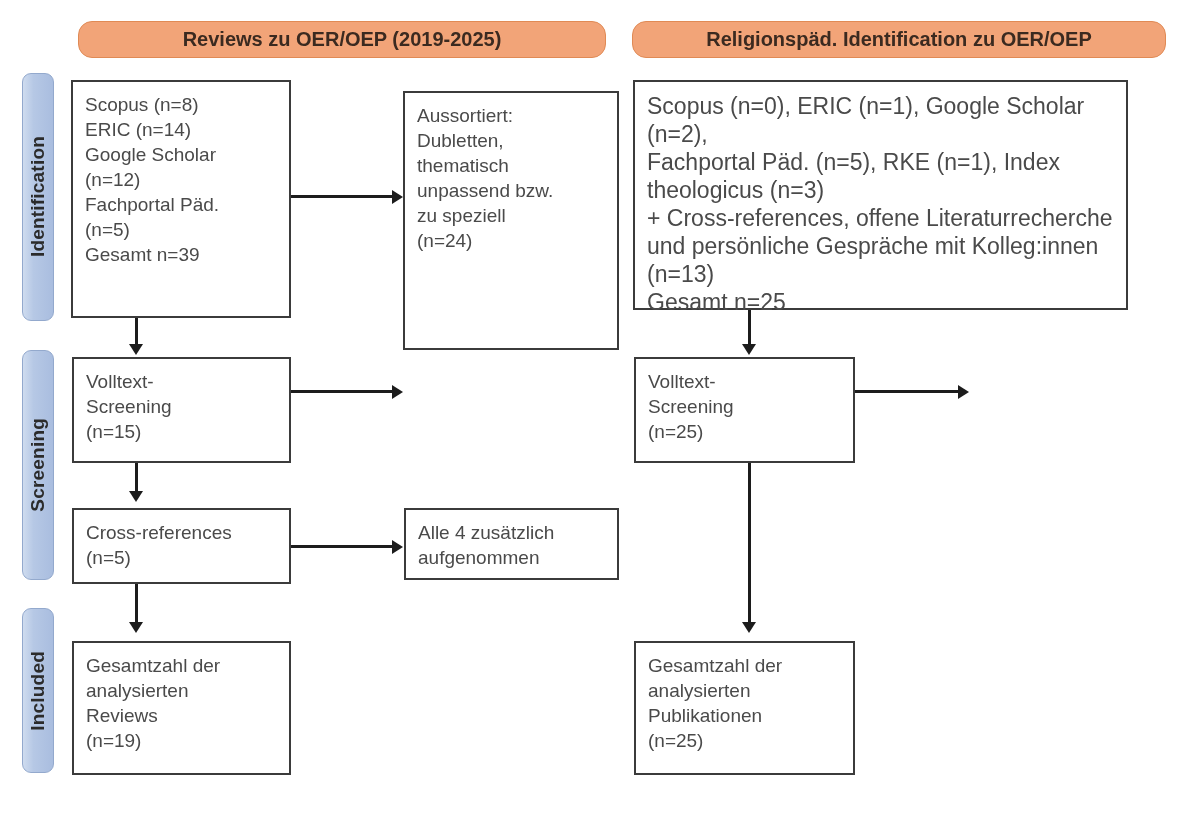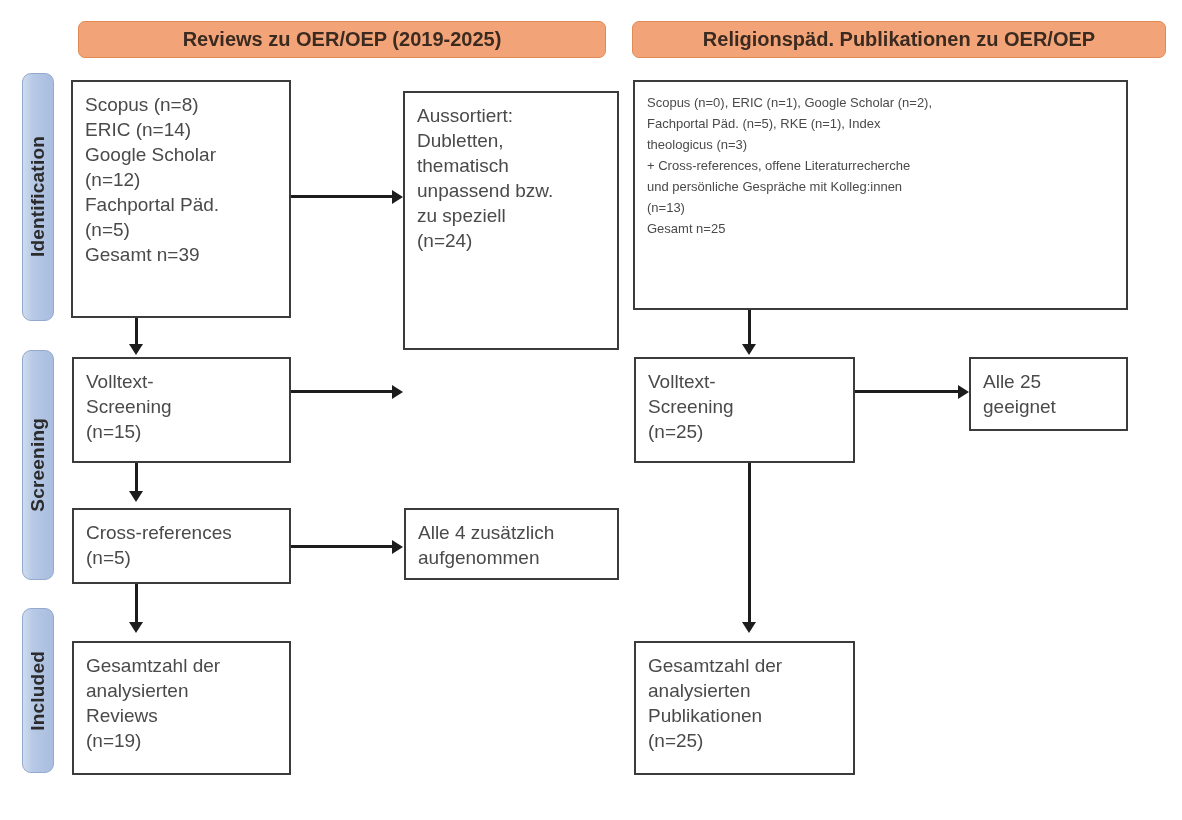--- a/index.html
+++ b/index.html
@@ -34,21 +34,21 @@
     font-weight:bold;
     color:#2b2b2b;
     letter-spacing:.2px;
     white-space:nowrap;
   }
 
   
   .col-header{
     position:absolute;
     height:37px;
-    border-radius:7px;
+    border-radius:14px;
     background:#f2a478;
     border:1px solid #e08a55;
     display:flex;
     align-items:center;
     justify-content:center;
     box-sizing:border-box;
   }
   .col-header span{
     font-size:20px;
     font-weight:bold;
@@ -65,22 +65,22 @@
     padding:10px 10px 22px 12px;
   }
   .flow-box .txt{
     font-size:19px;
     line-height:25px;
     color:#4a4a4a;
     white-space:pre-line;
     display:block;
   }
   .flow-box.dense .txt{
-    font-size:13px;
-    line-height:21px;
+    font-size:23px;
+    line-height:28px;
   }
 
   
   .conn{position:absolute;background:#1c1c1c;}
   .conn.v{width:3px;}
   .conn.h{height:3px;}
   .arrow-down{
     position:absolute;
     width:0;height:0;
     border-left:7px solid transparent;
@@ -107,21 +107,21 @@
     <span>Screening</span>
   </div>
   <div class="stage-pill" style="left:22px;top:608px;height:165px;">
     <span>Included</span>
   </div>
 
   <div class="col-header" style="left:78px;top:21px;width:528px;">
     <span>Reviews zu OER/OEP (2019-2025)</span>
   </div>
   <div class="col-header" style="left:632px;top:21px;width:534px;">
-    <span>Religionspäd. Publikationen zu OER/OEP</span>
+    <span>Religionspäd. Identification zu OER/OEP</span>
   </div>
 
   <div class="flow-box" style="left:71px;top:80px;width:220px;height:238px;">
     <span class="txt">Scopus (n=8)
 ERIC (n=14)
 Google Scholar
 (n=12)
 Fachportal Päd.
 (n=5)
 Gesamt n=39</span>
@@ -169,23 +169,20 @@
 (n=13)
 Gesamt n=25</span>
   </div>
 
   <div class="flow-box" style="left:634px;top:357px;width:221px;height:106px;">
     <span class="txt">Volltext-
 Screening
 (n=25)</span>
   </div>
 
-  <div class="flow-box" style="left:969px;top:357px;width:159px;height:74px;">
-    <span class="txt">Alle 25 geeignet</span>
-  </div>
 
   <div class="flow-box" style="left:634px;top:641px;width:221px;height:134px;">
     <span class="txt">Gesamtzahl der
 analysierten
 Publikationen
 (n=25)</span>
   </div>
 
   <div class="conn h" style="left:291px;top:195px;width:102px;"></div>
   <div class="arrow-right" style="left:392px;top:190px;"></div>

